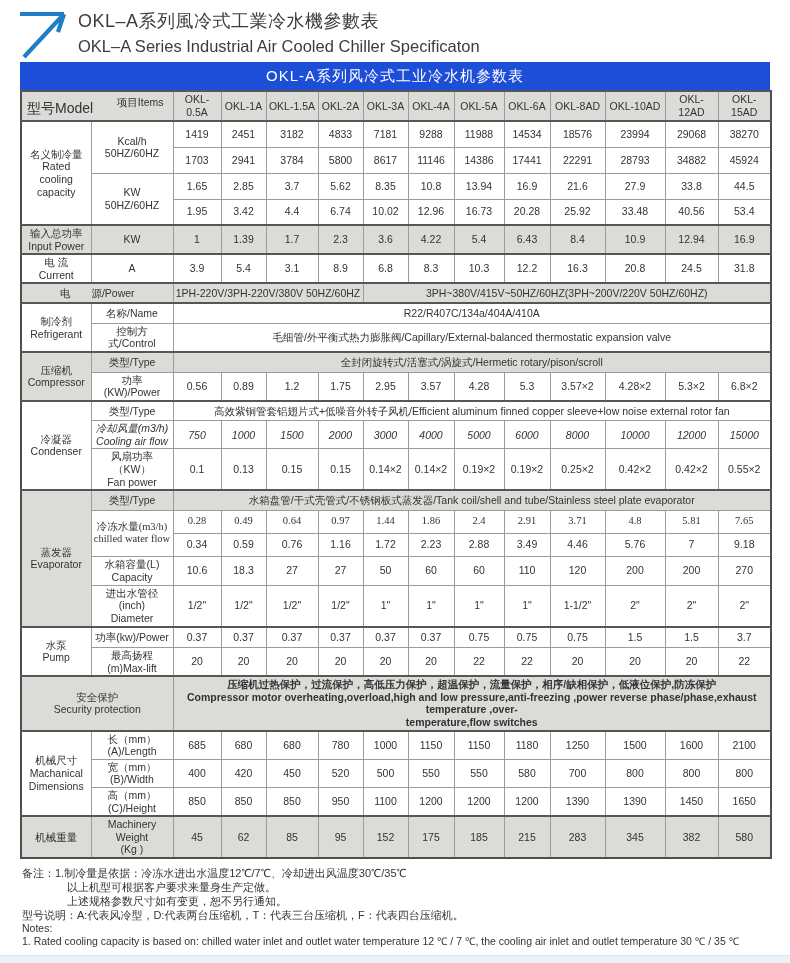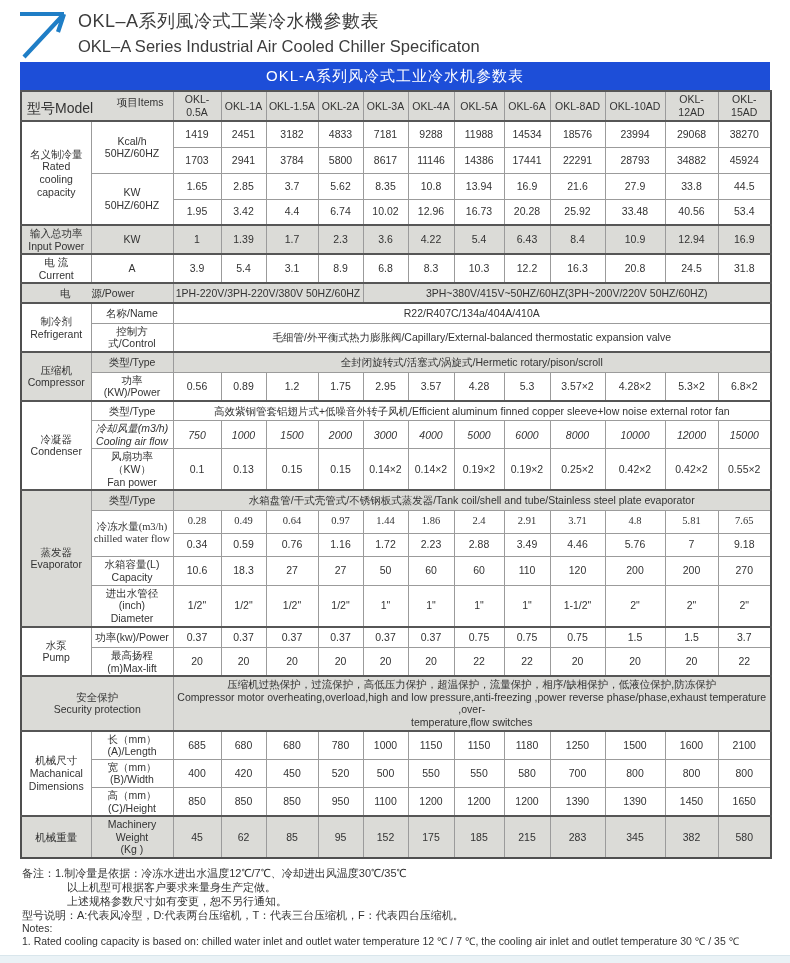--- a/index.html
+++ b/index.html
@@ -21,21 +21,21 @@
   
   table.spec { border-collapse:collapse; table-layout:fixed; width:750px; margin-left:20px;
                border:2px solid #4f4f4f; }
   table.spec td { border:1px solid #9b9b9b; text-align:center; vertical-align:middle;
                   font-size:10.5px; color:#333; padding:1px 2px; line-height:1.2;
                   white-space:pre-line; overflow:hidden; background:transparent; }
   tr.gray { background-color:#dbdbd7; }
   tr.sec > td { border-top:2px solid #565656; }
   td.lbl { font-size:10.5px; line-height:1.3; }
   td.m   { font-size:10px; }
-  td.left { text-align:left; padding:2px 7px; line-height:1.5; }
+  td.left { text-align:left; padding:2px 7px; line-height:1.5;font-weight:bold; }
   td.diag { position:relative; padding:0;
             background-image:linear-gradient(to bottom right,
               transparent calc(50% - 0.7px), #9b9b9b calc(50% - 0.7px),
               #9b9b9b calc(50% + 0.7px), transparent calc(50% + 0.7px)); }
   td.diag .corner-model { position:absolute; left:5px; bottom:3px; font-size:14px; }
   td.diag .corner-items { position:absolute; right:9px; top:4px; font-size:10.5px; }
 
   
   .notes { margin:7px 0 0 22px; color:#333; }
   .note-zh { font-size:11px; line-height:14px; }

